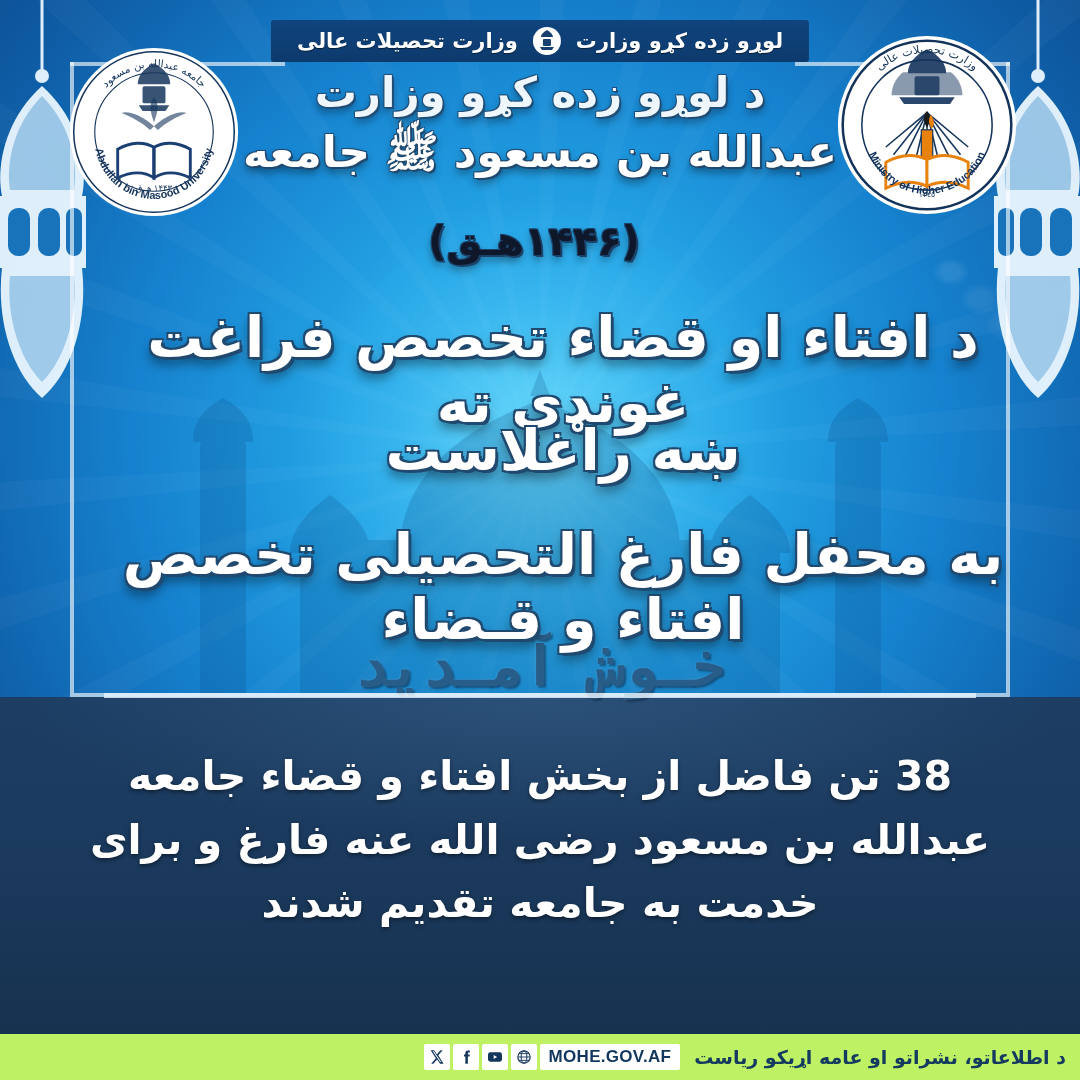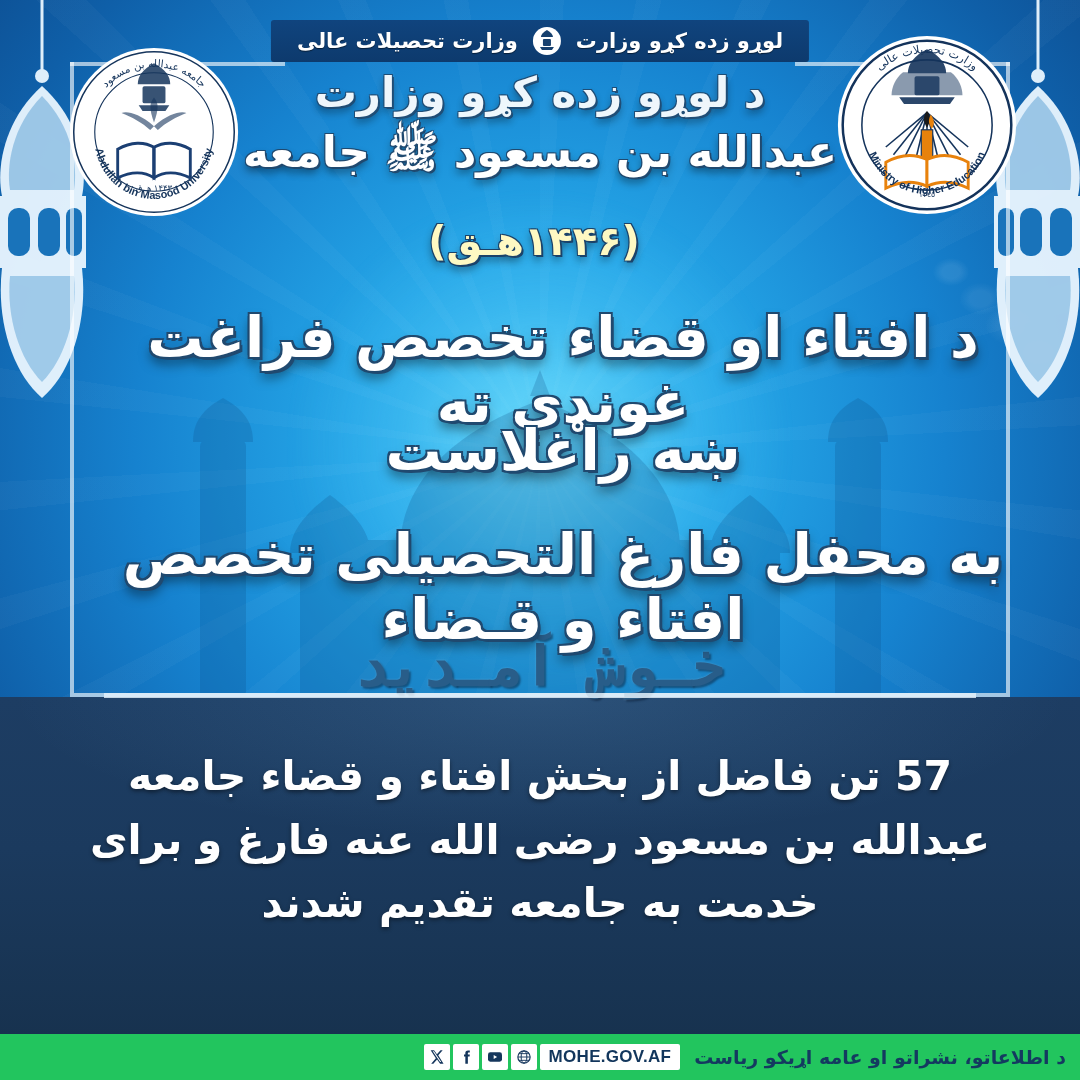--- a/index.html
+++ b/index.html
@@ -85,21 +85,21 @@
     position:absolute;left:0;right:0;text-align:center;z-index:4;
     font-size:42px;font-weight:700;color:#ffffff;
     text-shadow:
       2px 2px 0 #20496f, -1px -1px 0 #20496f, 1px -1px 0 #20496f, -1px 1px 0 #20496f,
       0 5px 9px rgba(0,0,0,.45);
   }
   .ghost-1{top:68px;opacity:.93;}
   .ghost-2{top:125px;font-size:44px;}
   .year{
     position:absolute;left:0;right:12px;text-align:center;top:218px;z-index:4;
-    font-size:40px;font-weight:700;color:#fef9c3;
+    font-size:40px;font-weight:700;color:#0f172a;
     text-shadow:2px 2px 0 #1b4269,-1px -1px 0 #1b4269,1px -1px 0 #1b4269,-1px 1px 0 #1b4269,0 5px 9px rgba(0,0,0,.45);
   }
   .head-line{
     position:absolute;left:18px;right:18px;text-align:center;z-index:4;
     font-weight:700;color:#ffffff;
     text-shadow:
       3px 3px 0 #20496f,-2px -2px 0 #20496f,2px -2px 0 #20496f,-2px 2px 0 #20496f,
       0 7px 12px rgba(0,0,0,.5);
     margin-left: 46px;
   }
@@ -121,21 +121,21 @@
   
   .body-para{
     position:absolute;left:78px;right:78px;top:745px;z-index:5;
     text-align:center;color:#ffffff;font-size:41px;line-height:1.55;font-weight:700;
     text-shadow:0 2px 4px rgba(0,0,0,.45);
   }
 
   
   .footer{
     position:absolute;left:0;right:0;bottom:0;height:46px;
-    background:#22c55e;display:flex;align-items:center;z-index:7;
+    background:#bef264;display:flex;align-items:center;z-index:7;
   }
   .fchips{display:flex;align-items:center;gap:3px;margin-right:auto;margin-left:0;padding-left:24px;direction:ltr;}
   .chip{
     width:26px;height:26px;background:#ffffff;border-radius:2px;
     display:flex;align-items:center;justify-content:center;
   }
   .chip svg{width:16px;height:16px;}
   .urlchip{
     height:26px;background:#ffffff;border-radius:2px;display:flex;align-items:center;
     padding:0 9px;color:#12365c;font-size:17px;font-weight:700;letter-spacing:.3px;
@@ -291,21 +291,21 @@
 
   <div class="year">(۱۴۴۶هـق)</div>
 
   <div class="head-line hl-1">د افتاء او قضاء تخصص فراغت غونډې ته</div>
   <div class="head-line hl-2">ښه راغلاست</div>
   <div class="head-line hl-3">به محفل فارغ التحصیلی تخصص افتاء و قـضاء</div>
   <div class="hl-4">خـوش آمـدید</div>
 
   <div class="divider"></div>
 
-  <div class="body-para">57 تن فاضل از بخش افتاء و قضاء جامعه عبدالله بن مسعود رضی الله عنه فارغ و برای خدمت به جامعه تقدیم شدند</div>
+  <div class="body-para">38 تن فاضل از بخش افتاء و قضاء جامعه عبدالله بن مسعود رضی الله عنه فارغ و برای خدمت به جامعه تقدیم شدند</div>
 
   <div class="footer">
     <div class="foot-left-wrap">
       <div class="fchips">
         <div class="chip">
           <svg viewBox="0 0 24 24" aria-hidden="true">
               <path fill="#15365c" d="M2.5 2h5.1l4.3 5.9L17.3 2h3.2l-6.6 7.5L21.8 22h-5.1l-4.6-6.3L6.5 22H3.3l7-8L2.5 2zm3.1 1.5 11 16h1.8l-11-16H5.6z"></path>
             </svg>
         </div>
         <div class="chip">

